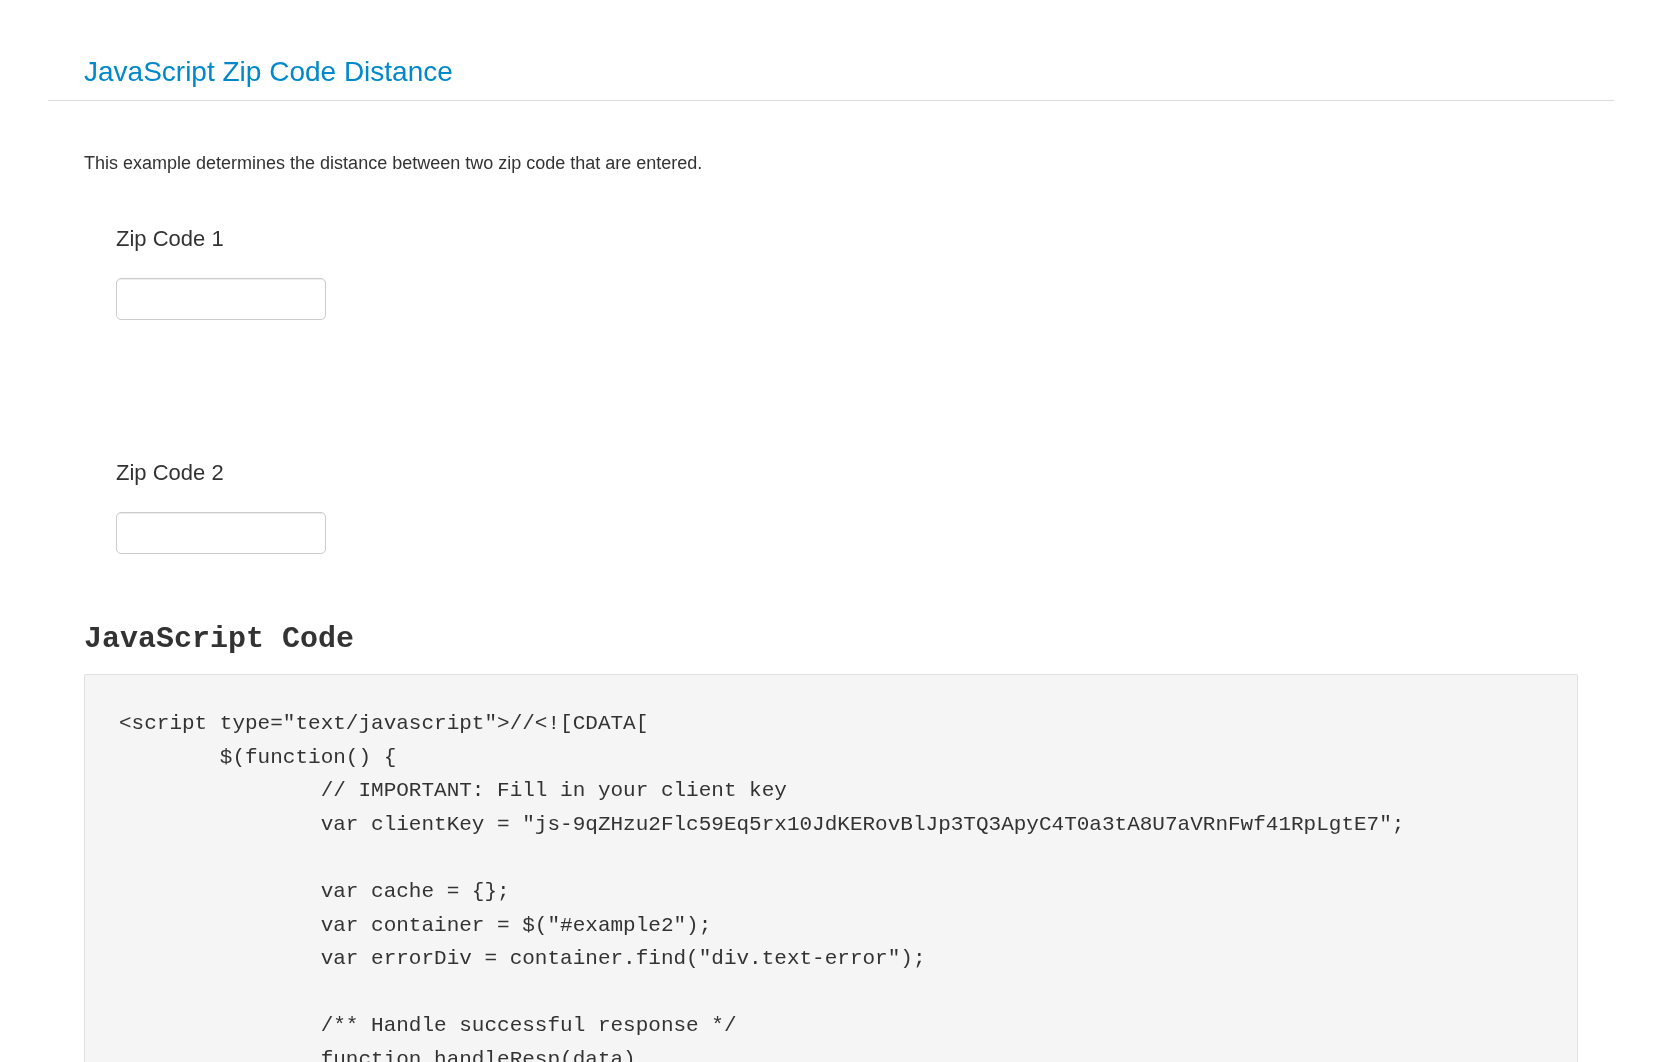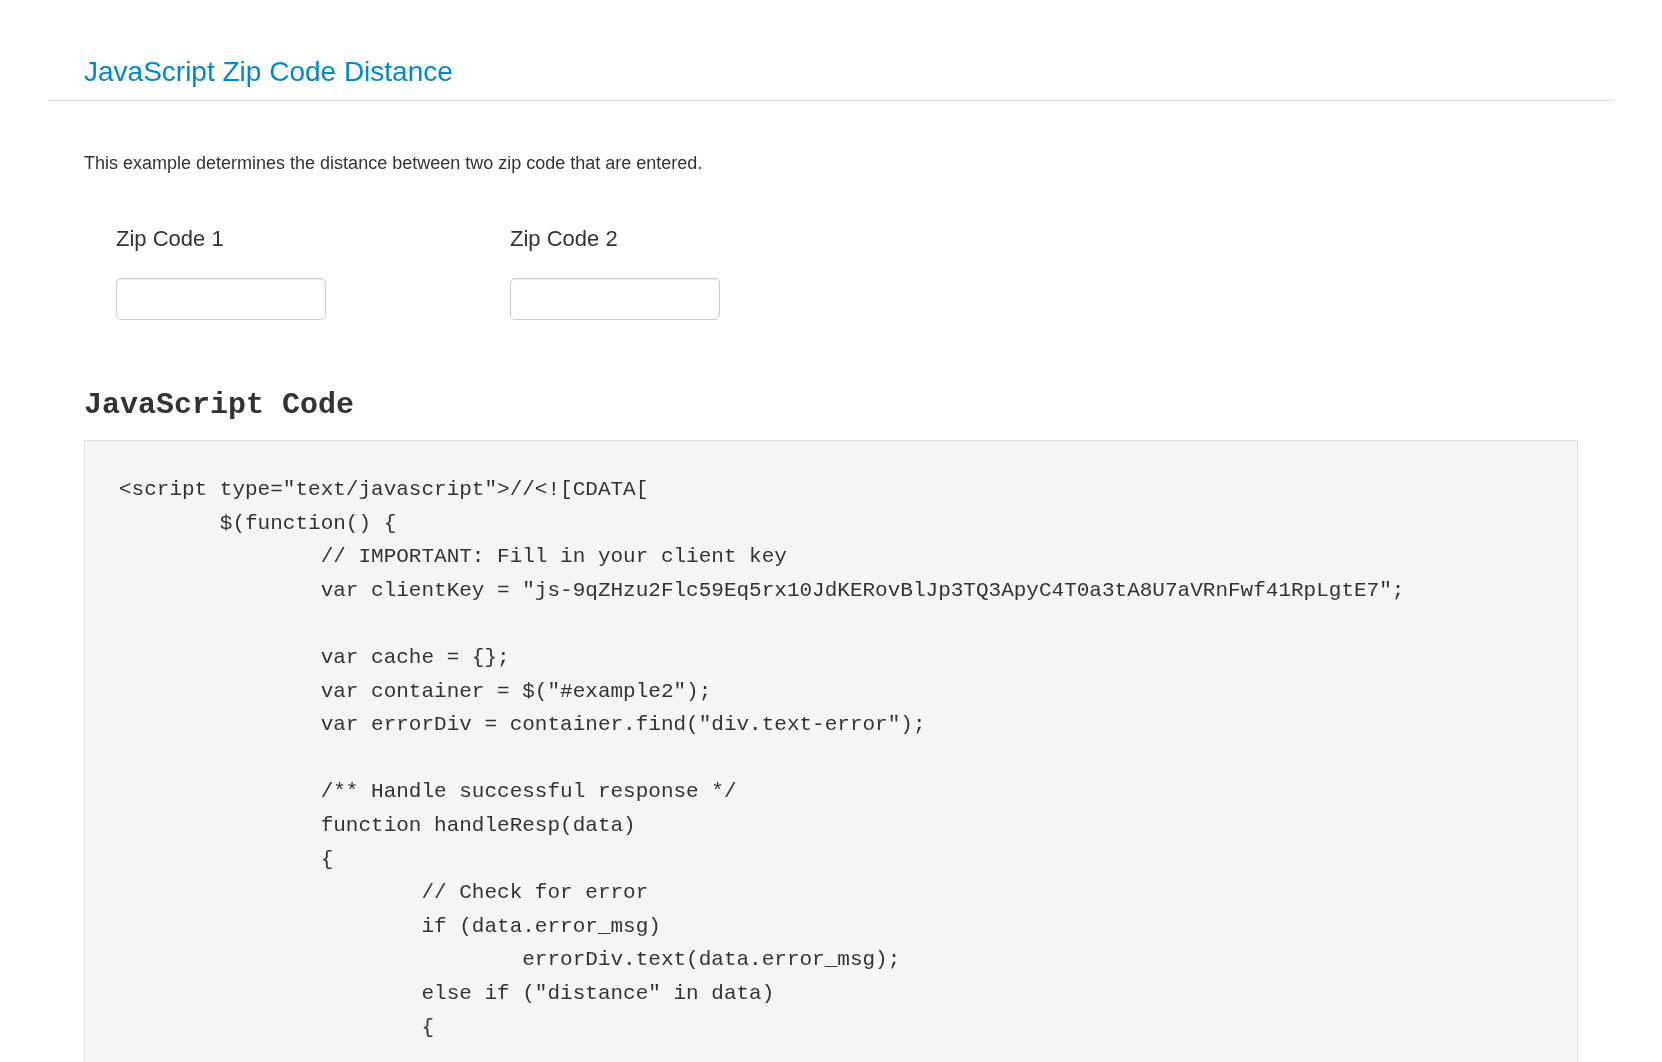--- a/index.html
+++ b/index.html
@@ -29,22 +29,23 @@
       padding: 20px;
     }
     .description {
       font-size: 18px;
       color: #333333;
       margin-bottom: 20px;
       font-weight: 400;
     }
     .form-row {
       display: flex;
-      gap: 120px;
+      gap: 76px;
       margin-bottom: 36px;
+      flex-direction: column;
     }
     .form-group {
       display: flex;
       flex-direction: column;
     }
     .form-label {
       font-size: 22px;
       color: #333333;
       margin-bottom: 10px;
       font-weight: 400;

